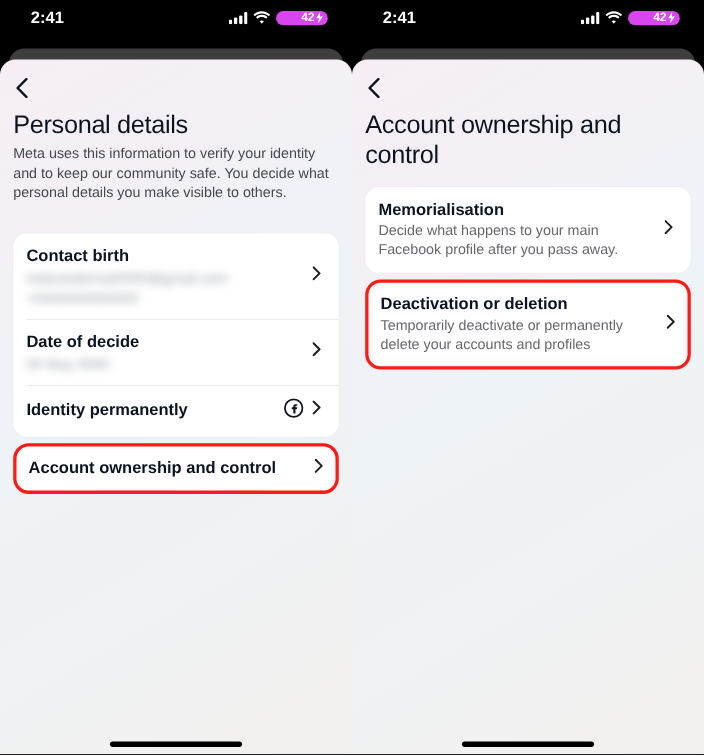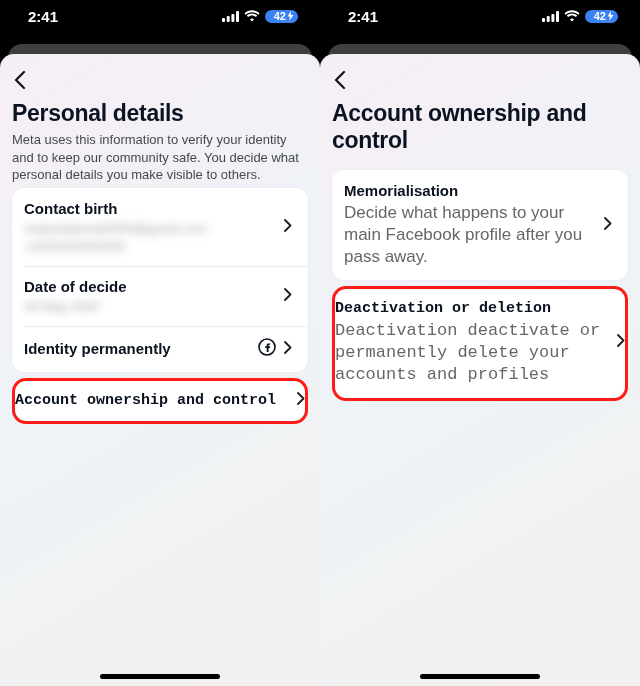--- a/index.html
+++ b/index.html
@@ -30,26 +30,26 @@
   }
   .status-right {
     display: flex;
     align-items: center;
     gap: 5px;
   }
   .status-right svg { display: block; }
   .battery-pill {
     display: inline-flex;
     align-items: center;
-    background: #3b82f6;
+    background: #d946ef;
     color: #fff;
     font-size: 11px;
     font-weight: 700;
     border-radius: 7px;
-    padding: 1px 4px 1px 9px;
+    padding: 1px 4px 1px 23px;
     line-height: 1;
   }
   .battery-pill svg { margin-left: 1px; }
   .sheet-back {
     position: absolute;
     top: 44px;
     left: 8px;
     right: 8px;
     height: 30px;
     background: #3e3e3f;
@@ -72,30 +72,30 @@
     height: 28px;
     display: flex;
     align-items: center;
     justify-content: flex-start;
     cursor: pointer;
     margin-bottom: 6px;
     padding-left: 2px;
   }
   h1.page-title {
     font-size: 23px;
-    font-weight: 700;
+    font-weight: 400;
     color: #0b1320;
     letter-spacing: -0.3px;
     margin-bottom: 4px;
   }
   .page-sub {
     font-size: 13px;
     color: #45494f;
     line-height: 1.35;
-    margin-bottom: 4px;
+    margin-bottom: 28px;
   }
   .card {
     background: #fff;
     border-radius: 12px;
     overflow: hidden;
     box-shadow: 0 0 0 0.5px rgba(0,0,0,0.04);
   }
   .row {
     display: flex;
     align-items: center;
@@ -113,21 +113,21 @@
     background: #ececee;
   }
   .row-body { flex: 1; min-width: 0; }
   .row-title {
     font-size: 15px;
     font-weight: 600;
     color: #0b1320;
     line-height: 1.2;
   }
   .row-sub {
-    font-size: 17px;
+    font-size: 13px;
     color: #65676b;
     line-height: 1.3;
     margin-top: 2px;
   }
   .blurred {
     filter: blur(4px);
     color: #9aa0a6;
     font-size: 13px;
     margin-top: 3px;
   }
@@ -138,21 +138,21 @@
   }
   .row-extra-icon {
     margin-left: 6px;
     flex-shrink: 0;
   }
   .highlight {
     border: 3px solid #ff1b15;
     border-radius: 14px;
     box-shadow: 0 0 0 0 rgba(0,0,0,0);
   }
-  .highlight .row { padding: 11px 0; font-family: Liberation Mono, monospace; }
+  .highlight .row { padding: 11px 11px; }
   .home-indicator {
     position: absolute;
     bottom: 7px;
     left: 50%;
     transform: translateX(-50%);
     width: 120px;
     height: 5px;
     background: #000;
     border-radius: 3px;
   }
@@ -301,21 +301,21 @@
               <path d="M1 1 L6.5 6.5 L1 12" stroke="#1c1e21" stroke-width="1.8" fill="none" stroke-linecap="round" stroke-linejoin="round"></path>
             </svg>
         </span>
       </div>
     </div>
 
     <div class="card highlight mt-6">
       <div class="row">
         <div class="row-body">
           <div class="row-title">Deactivation or deletion</div>
-          <div class="row-sub">Deactivation deactivate or permanently delete your accounts and profiles</div>
+          <div class="row-sub">Temporarily deactivate or permanently delete your accounts and profiles</div>
         </div>
         <span class="chev">
           <svg width="8" height="13" viewBox="0 0 8 13">
               <path d="M1 1 L6.5 6.5 L1 12" stroke="#1c1e21" stroke-width="1.8" fill="none" stroke-linecap="round" stroke-linejoin="round"></path>
             </svg>
         </span>
       </div>
     </div>
 
     <div class="home-indicator"></div>

